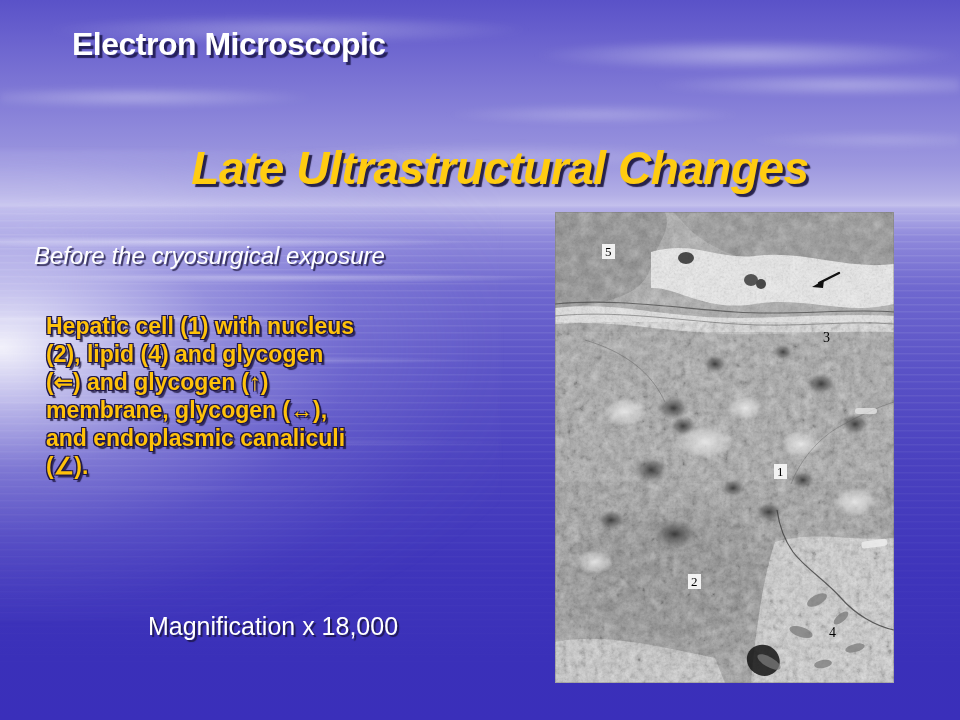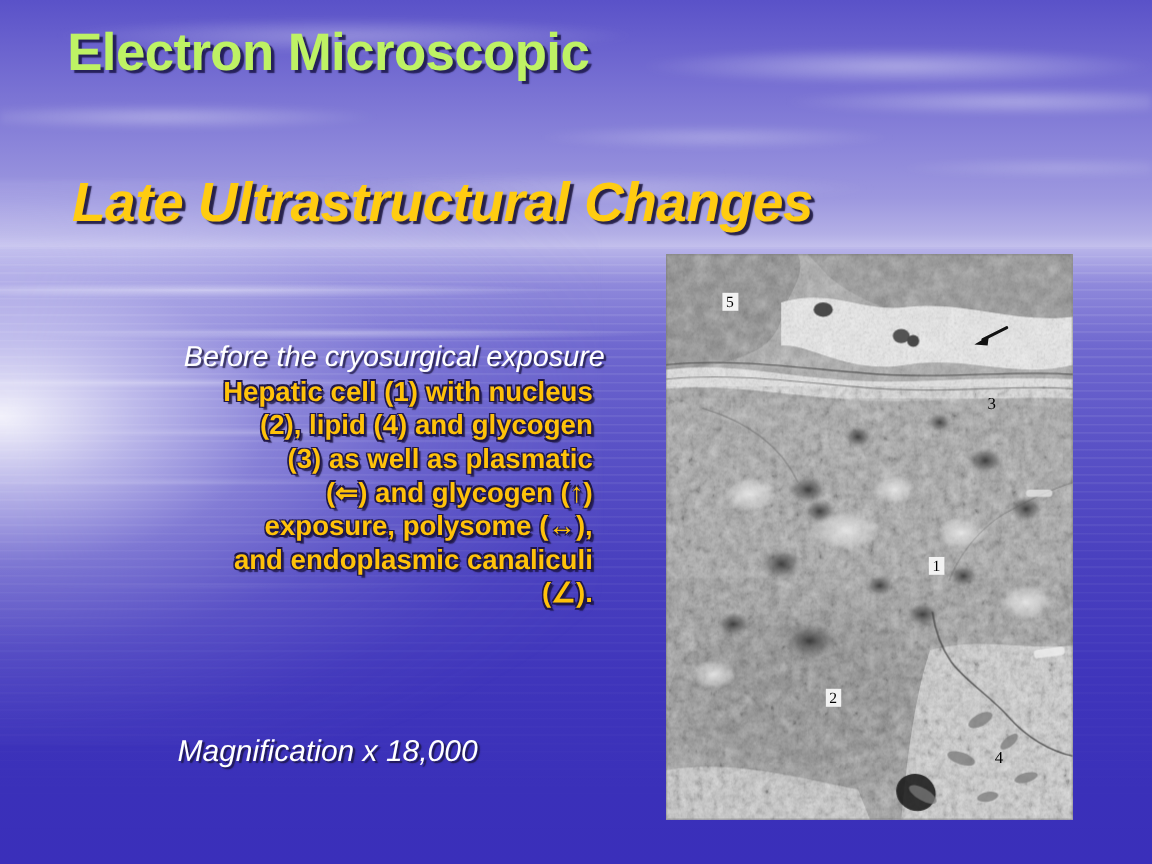--- a/index.html
+++ b/index.html
@@ -90,79 +90,78 @@
     -webkit-mask-image: linear-gradient(to bottom, rgba(0,0,0,1) 0%, rgba(0,0,0,0.85) 30%, rgba(0,0,0,0.45) 58%, rgba(0,0,0,0.12) 82%, rgba(0,0,0,0) 100%);
     mask-image: linear-gradient(to bottom, rgba(0,0,0,1) 0%, rgba(0,0,0,0.85) 30%, rgba(0,0,0,0.45) 58%, rgba(0,0,0,0.12) 82%, rgba(0,0,0,0) 100%);
     filter: blur(0.6px);
   }
 
   
   .content { position: absolute; left: 0; top: 0; width: 960px; height: 720px; }
 
   .title {
     position: absolute;
-    left: 56px; top: 16px;
+    left: 72px; top: 16px;
     width: 840px;
-    font-size: 44px;
+    font-size: 32px;
     font-weight: bold;
     line-height: 56px;
-    color: #bef264;
+    color: #ffffff;
     text-shadow: 3px 3px 1px rgba(25,20,70,0.85);
     letter-spacing: -0.5px;
   }
   .subtitle {
     position: absolute;
     left: 60px; top: 142px;
     width: 880px;
     font-size: 46px;
     font-weight: bold;
     font-style: italic;
     line-height: 52px;
     color: #ffcc11;
     text-shadow: 3px 3px 1px rgba(25,20,60,0.9);
     letter-spacing: -0.5px;
+    text-align: center;
   }
 
   .lead {
     position: absolute;
     left: 34px; top: 242px;
     width: 470px;
-    text-align: right;
+    text-align: left;
     font-size: 24px;
     font-style: italic;
     color: #ffffff;
     text-shadow: 2px 2px 1px rgba(25,20,60,0.8);
-    margin-top: 42px;
   }
 
   .body-text {
     position: absolute;
     left: 46px; top: 312px;
     width: 448px;
-    text-align: right;
+    text-align: left;
     font-size: 23px;
     font-weight: bold;
     line-height: 28px;
     color: #ffc20a;
     text-shadow:
       -1.2px -1.2px 0 #20184a,
        1.2px -1.2px 0 #20184a,
       -1.2px  1.2px 0 #20184a,
        1.2px  1.2px 0 #20184a,
        2.5px  2.5px 1px rgba(20,14,50,0.75);
   }
   .body-text .ln { display: block; }
 
   .magnification {
     position: absolute;
     left: 38px; top: 612px;
     width: 470px;
     text-align: center;
     font-size: 25px;
-    font-style: italic;
     color: #ffffff;
     text-shadow: 2px 2px 1px rgba(25,20,60,0.8);
   }
 
   
   .micrograph {
     position: absolute;
     left: 555px; top: 212px;
     width: 339px; height: 471px;
     background: #9a9a9a;
@@ -201,23 +200,22 @@
       <div>Electron Microscopic</div>
     </div>
 
     <div class="subtitle">Late Ultrastructural Changes</div>
 
     <div class="lead">Before the cryosurgical exposure</div>
 
     <div class="body-text" id="body-text">
         <span class="ln">Hepatic cell (1) with nucleus</span>
         <span class="ln">(2), lipid (4) and glycogen</span>
-        <span class="ln">(3) as well as plasmatic</span>
         <span class="ln">(⇐) and glycogen (↑)</span>
-        <span class="ln">exposure, polysome (↔),</span>
+        <span class="ln">membrane, glycogen (↔),</span>
         <span class="ln">and endoplasmic canaliculi</span>
         <span class="ln">(∠).</span>
       </div>
 
     <div class="magnification">Magnification x 18,000</div>
 
     <div class="micrograph">
       <svg class="em-canvas" viewBox="0 0 339 471" preserveAspectRatio="none">
         <defs>
           <filter id="grain1" x="0" y="0" width="100%" height="100%">

